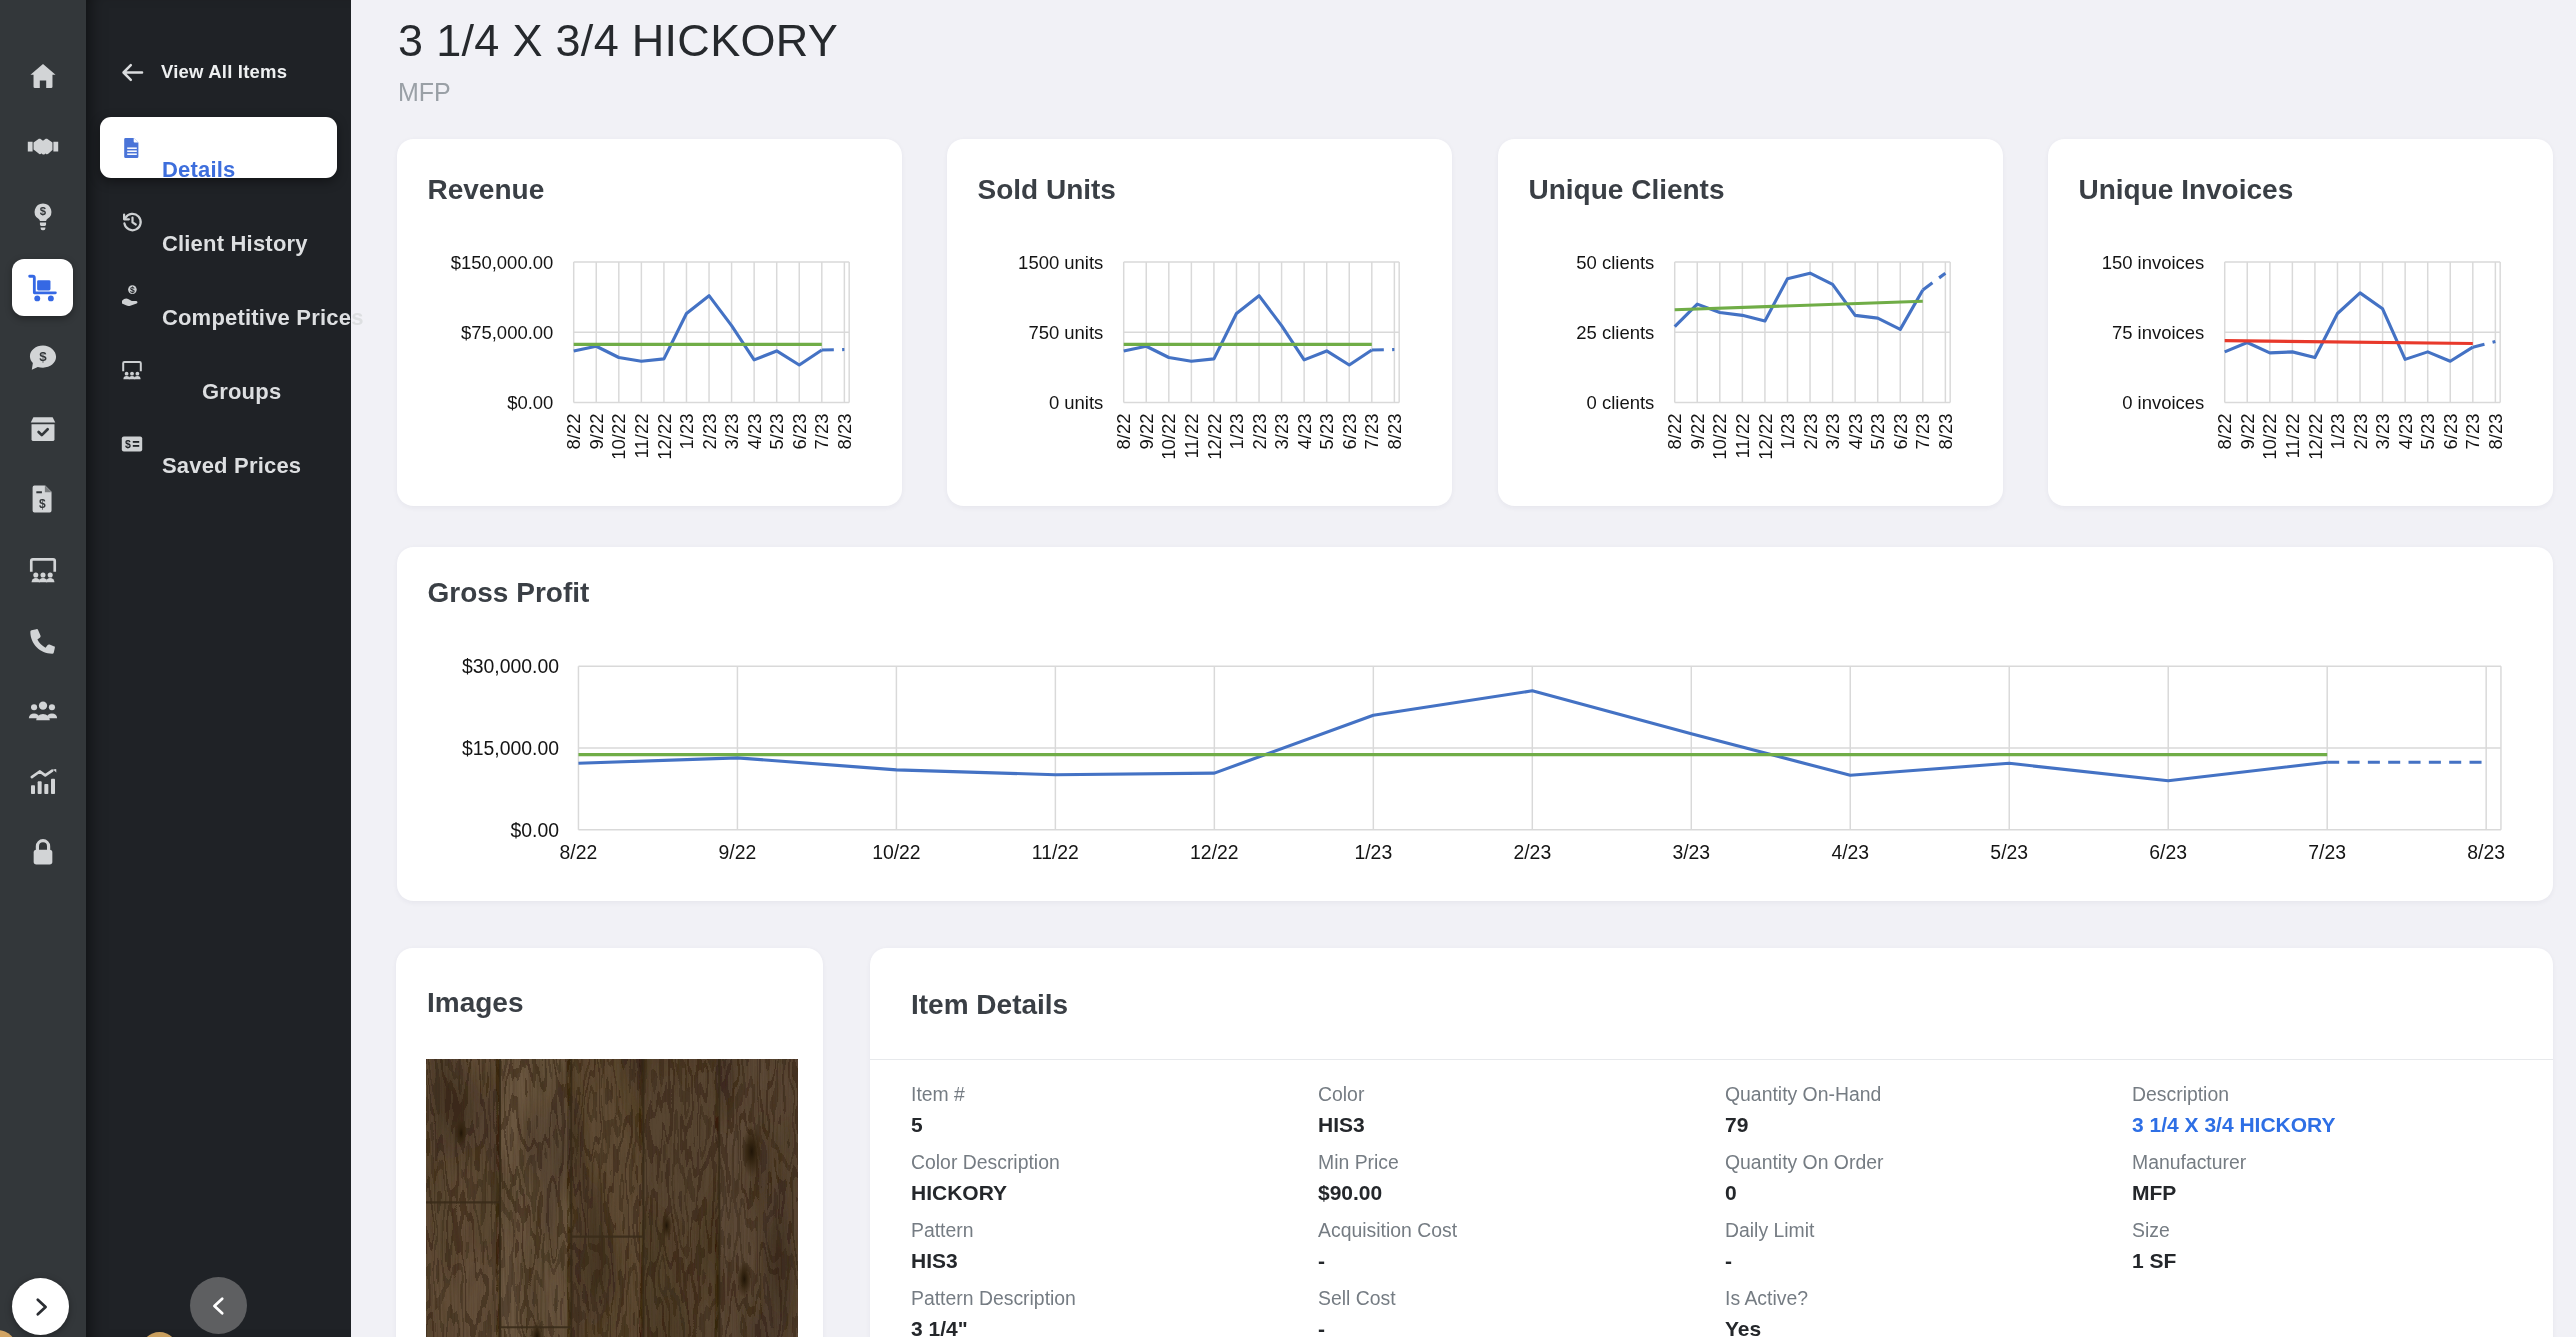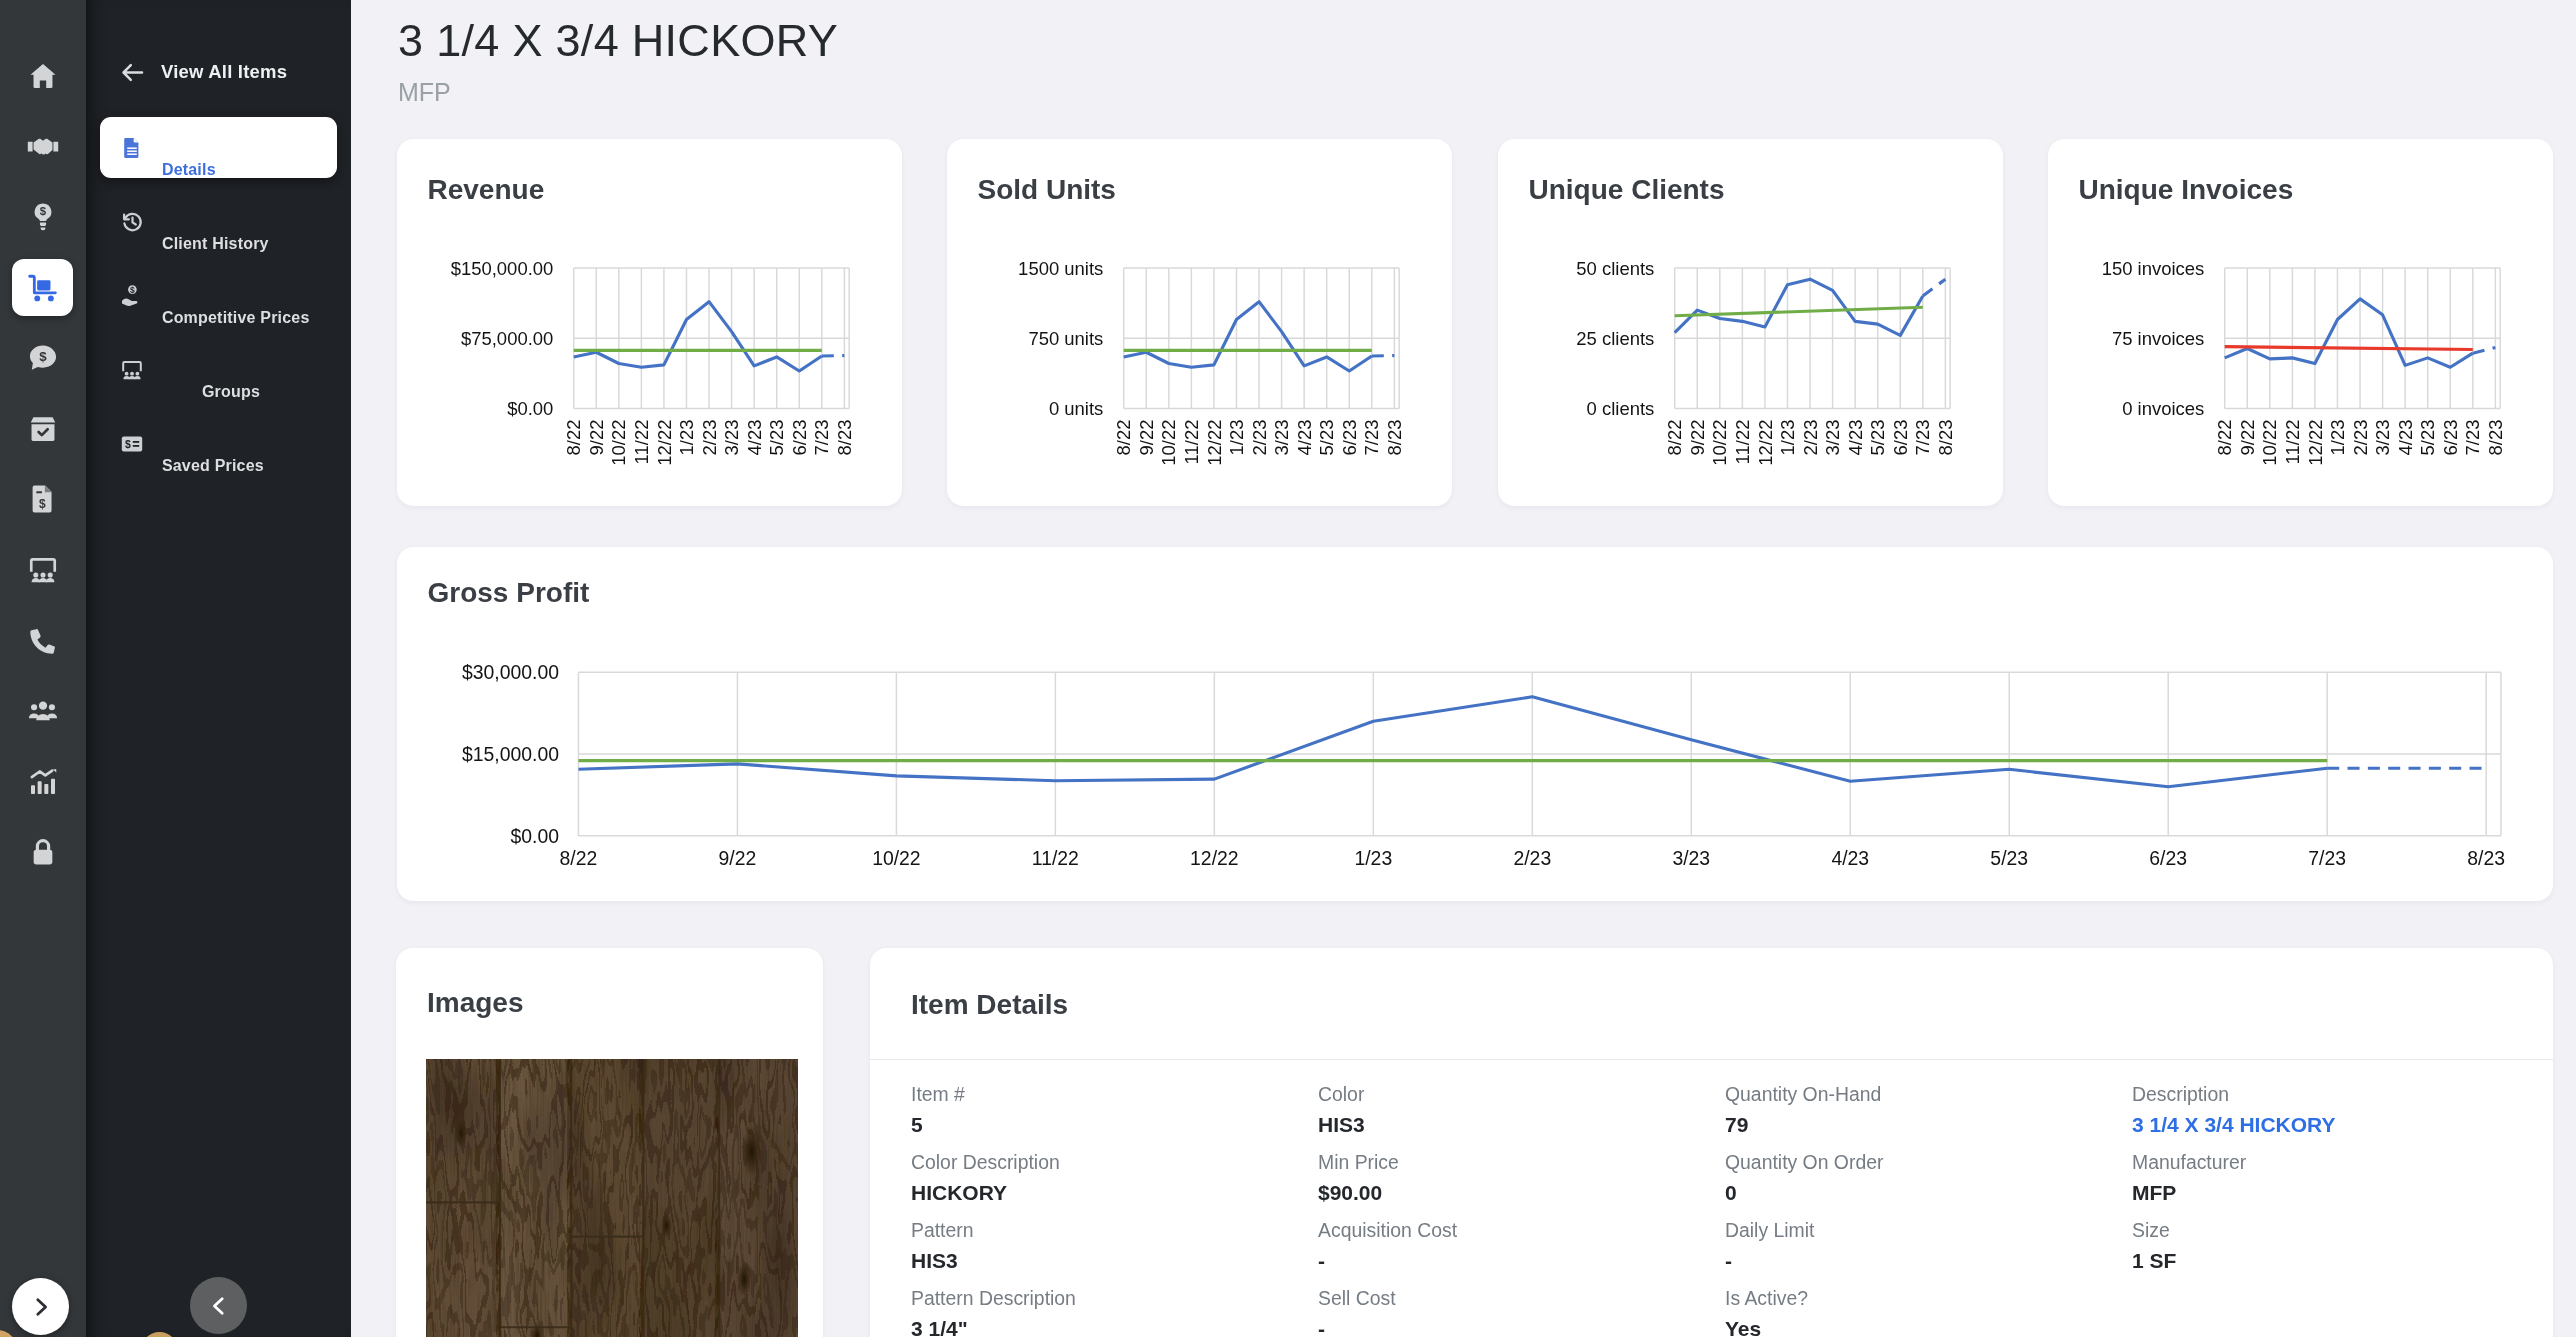--- a/index.html
+++ b/index.html
@@ -47,21 +47,21 @@
     position:absolute; left:0; top:48px; width:265px; height:48px;
     display:flex; align-items:center; cursor:pointer; color:#eef0f1;
   }
   .back-row svg { width:27px; height:27px; margin-left:33px; color:#dadcde; flex:none; }
   .back-row span { margin-left:15px; font-size:18.5px; font-weight:700; letter-spacing:0.2px; white-space:nowrap; }
   .nav-item {
     position:absolute; left:14px; width:237px; height:61px; border-radius:11px;
     display:flex; align-items:center; cursor:pointer; color:#dddfe1;
   }
   .nav-item svg { width:24px; height:24px; margin-left:20.3px; flex:none; color:#cdd0d2; }
-  .nav-item span { margin-left:17.6px; font-size:16px; font-weight:700; letter-spacing:0.2px; white-space:nowrap;margin-top:44px; }
+  .nav-item span { margin-left:17.6px; font-size:22px; font-weight:700; letter-spacing:0.2px; white-space:nowrap;margin-top:44px; }
   .nav-item.active { background:#ffffff; box-shadow:0 3.7px 11px rgba(0,0,0,0.4); }
   .nav-item.active svg { color:#4a74d8; }
   .nav-item.active span { color:#3d6edc; }
   .nav-collapse {
     position:absolute; left:104px; top:1277px; width:57px; height:57px; border-radius:50%;
     background:#5e5f61; border:none; color:#ffffff; cursor:pointer;
     display:flex; align-items:center; justify-content:center;
   }
   .nav-collapse svg { width:22px; height:22px; }
   
@@ -83,21 +83,21 @@
   .card-revenue  { left:397px;  top:139px; width:505px; height:367px; }
   .card-sold     { left:947px; top:139px; width:505px; height:367px; }
   .card-clients  { left:1498px; top:139px; width:505px; height:367px; }
   .card-invoices { left:2048px; top:139px; width:505px; height:367px; }
   .card-gross    { left:397px;  top:547px; width:2156px; height:354px; }
   .card-gross h2 { top:30px; }
   .card-images   { left:396px;  top:948px; width:427px; height:518px; }
   .card-images h2{ top:39px; left:31px; }
   .card-details  { left:870px;  top:948px; width:1683px; height:518px; }
   .card-details h2 { left:41px; top:41px; }
-  .chart { position:absolute; inset:0;margin-top:6px; }
+  .chart { position:absolute; inset:0; }
   .chart svg { position:absolute; left:0; top:0; }
   .divider { position:absolute; left:0; top:111px; width:100%; height:0.9px; background:#e7e9ec; }
   .fields {
     position:absolute; left:41px; top:135px;
     display:grid; grid-template-columns:407px 407px 407px 407px; grid-auto-rows:68px;
   }
   .field-label { font-size:19.4px; color:#757c83; font-weight:400; }
   .field-value { font-size:21px; color:#24272b; font-weight:700; margin-top:6.5px; }
   .field-value.link { color:#2e6fe5; }
   .wood-wrap { position:absolute; left:30px; top:111px; width:372px; height:407px; overflow:hidden; }

